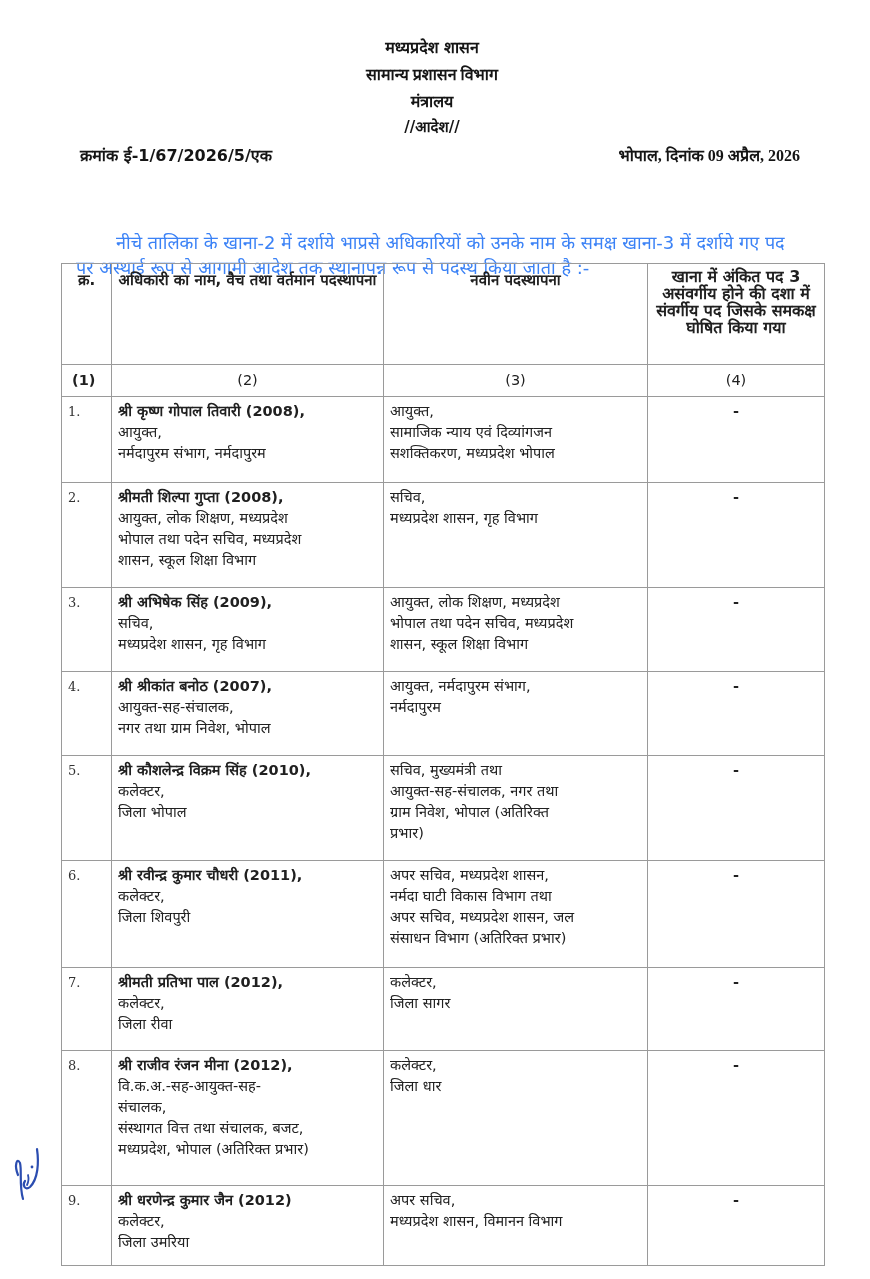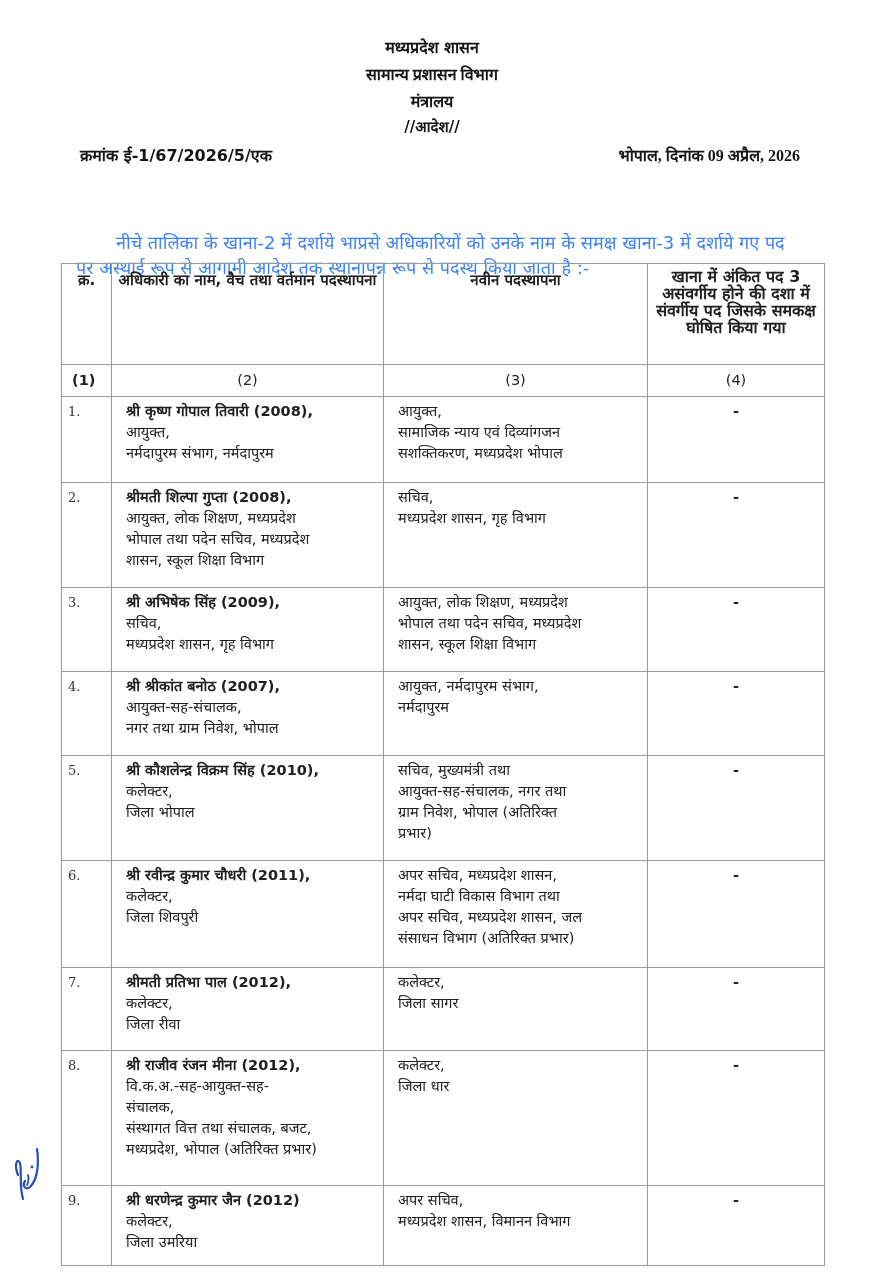--- a/index.html
+++ b/index.html
@@ -27,21 +27,21 @@
   th { font-weight: bold; text-align: center; font-size: 15px; line-height: 24px; }
   th.c1h { font-weight: bold; text-align: center; padding-left: 10px; }
   th.c4h { font-size: 16px; line-height: 17px; font-weight: bold; padding-top: 2px; text-align: center; }
   tr.headrow { height: 101px; }
   tr.numrow { height: 32px; }
   tr.numrow td { text-align: center; padding: 5px 4px; }
   tr.numrow td.n1 { font-weight: bold; text-align: left; padding-left: 10px; }
   td.sn { font-family: "DejaVu Serif", serif; font-size: 13px; padding-left: 8px; color: #333; }
   td.dash { text-align: center; font-weight: bold; padding-top: 12px; }
   .name { font-weight: bold; }
-  .line { display: block; margin-left: 8px; }
+  .line { display: block; }
   .sig {
     position: absolute; left: 8px; top: 1137px; width: 34px; height: 70px;
   }
 </style>
 </head>
 <body>
 
 <div>
   <div class="hdr l1">मध्यप्रदेश शासन</div>
   <div class="hdr l2">सामान्य प्रशासन विभाग</div>

